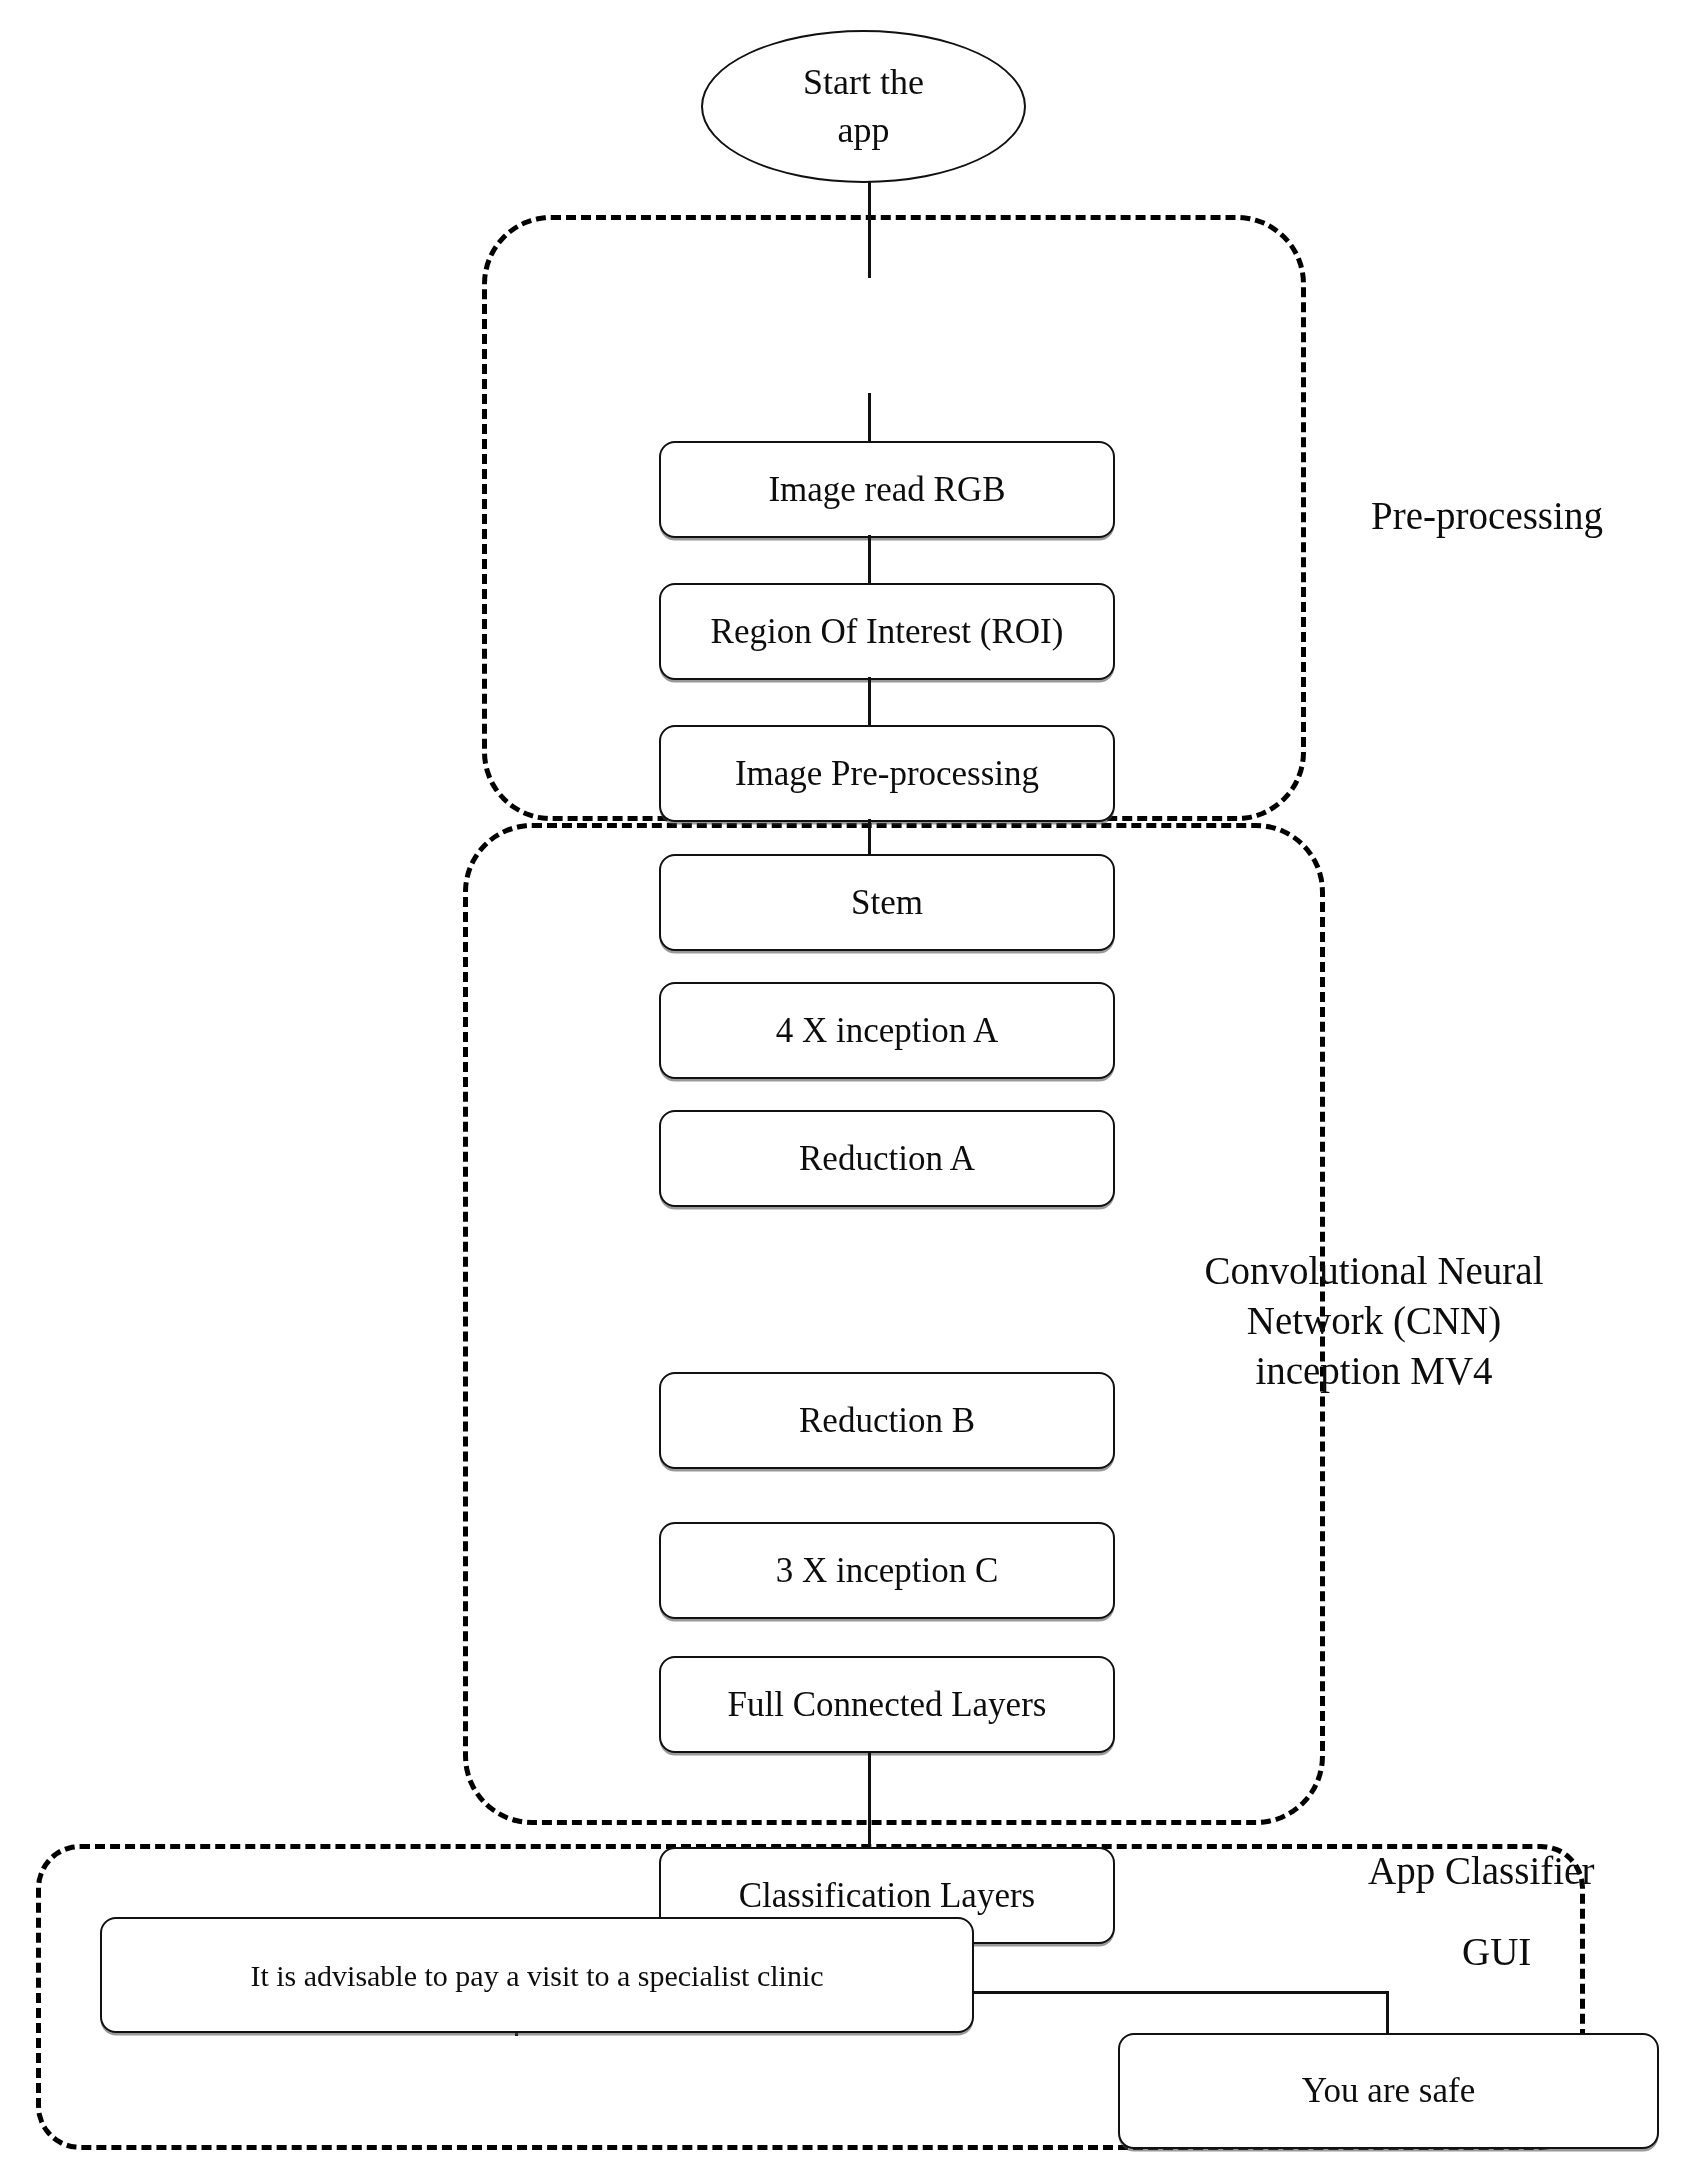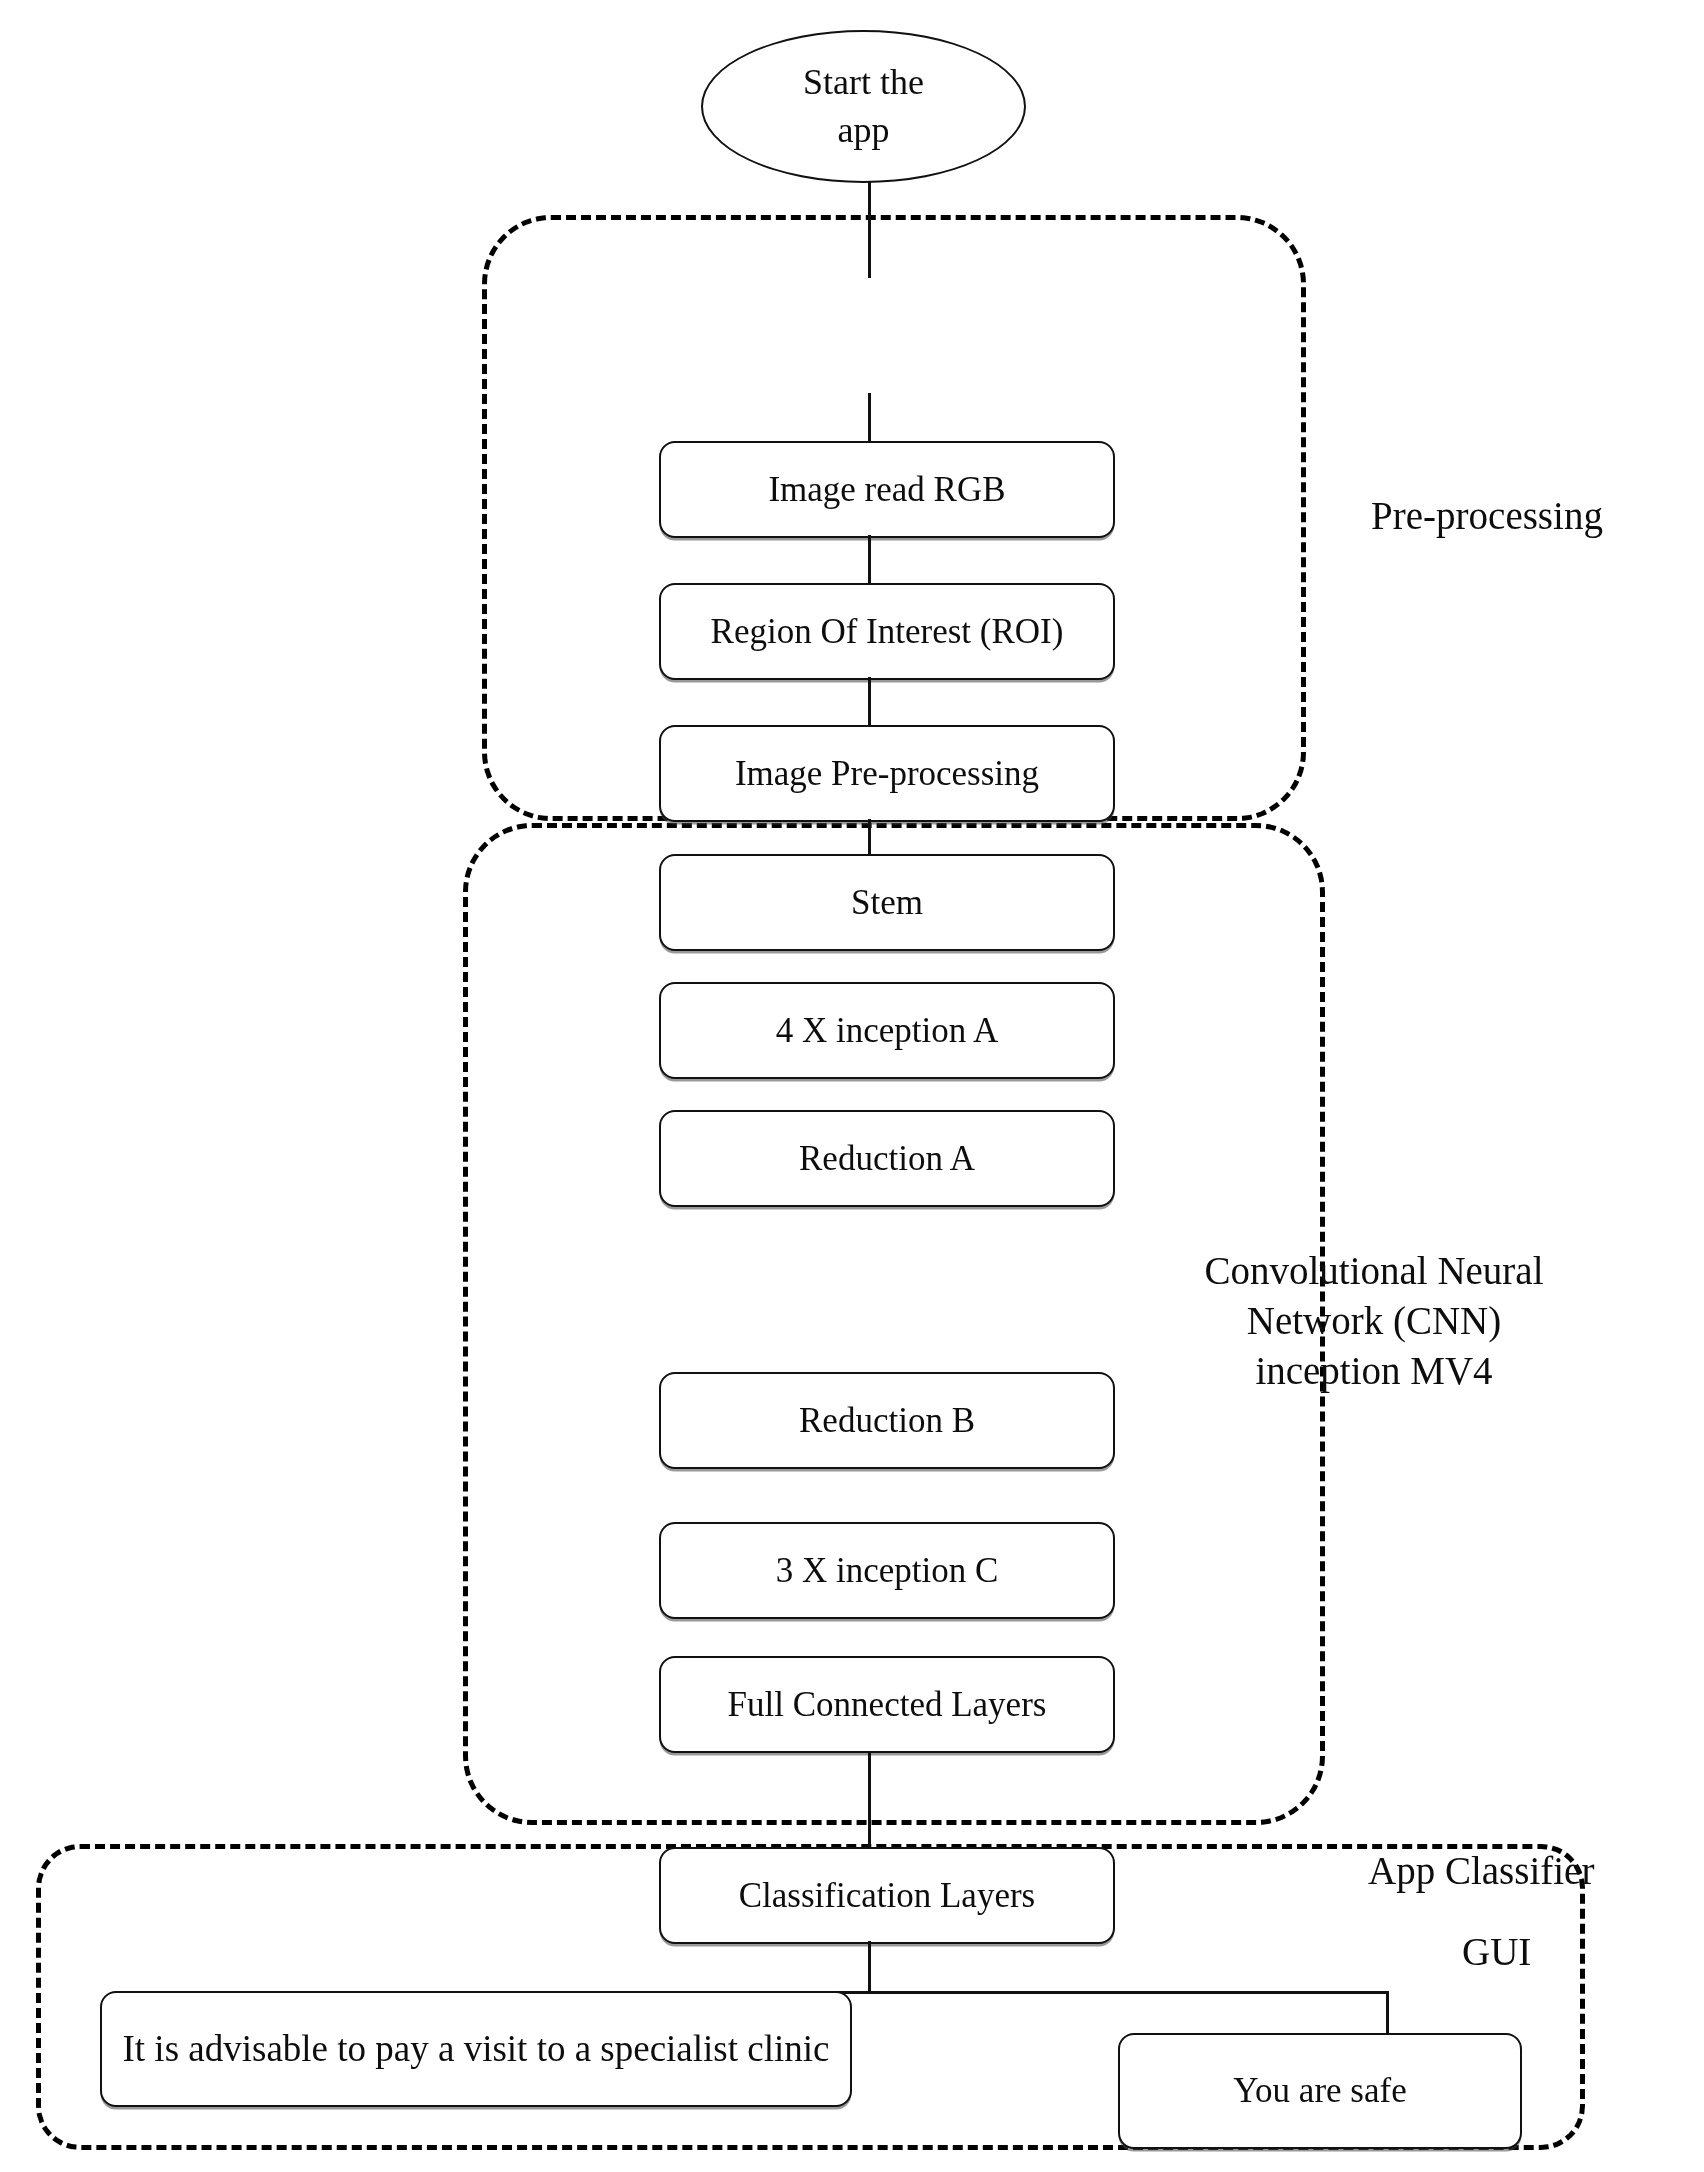--- a/index.html
+++ b/index.html
@@ -130,18 +130,18 @@
 
   <div class="vline" style="left:868px; top:1751px; height:99px;"></div>
 
   <div class="node" style="left:659px; top:1847px; width:456px; height:97px; font-size:35px;">Classification Layers</div>
 
   <div class="vline" style="left:868px; top:1941px; height:52px;"></div>
   <div class="hline" style="left:515px; top:1991px; width:874px;"></div>
   <div class="vline" style="left:515px; top:1991px; height:45px;"></div>
   <div class="vline" style="left:1386px; top:1991px; height:45px;"></div>
 
-  <div class="node" style="left:100px; top:1991px; width:752px; height:116px; font-size:37px;">It is advisable to pay a visit to a specialist clinic</div>
+  <div class="node" style="left:100px; top:1917px; width:874px; height:116px; font-size:30px;">It is advisable to pay a visit to a specialist clinic</div>
 
-  <div class="node" style="left:1118px; top:2033px; width:404px; height:116px; font-size:35px;">You are safe</div>
+  <div class="node" style="left:1118px; top:2033px; width:541px; height:116px; font-size:35px;">You are safe</div>
 
 </div>
 
 
 </body></html>

